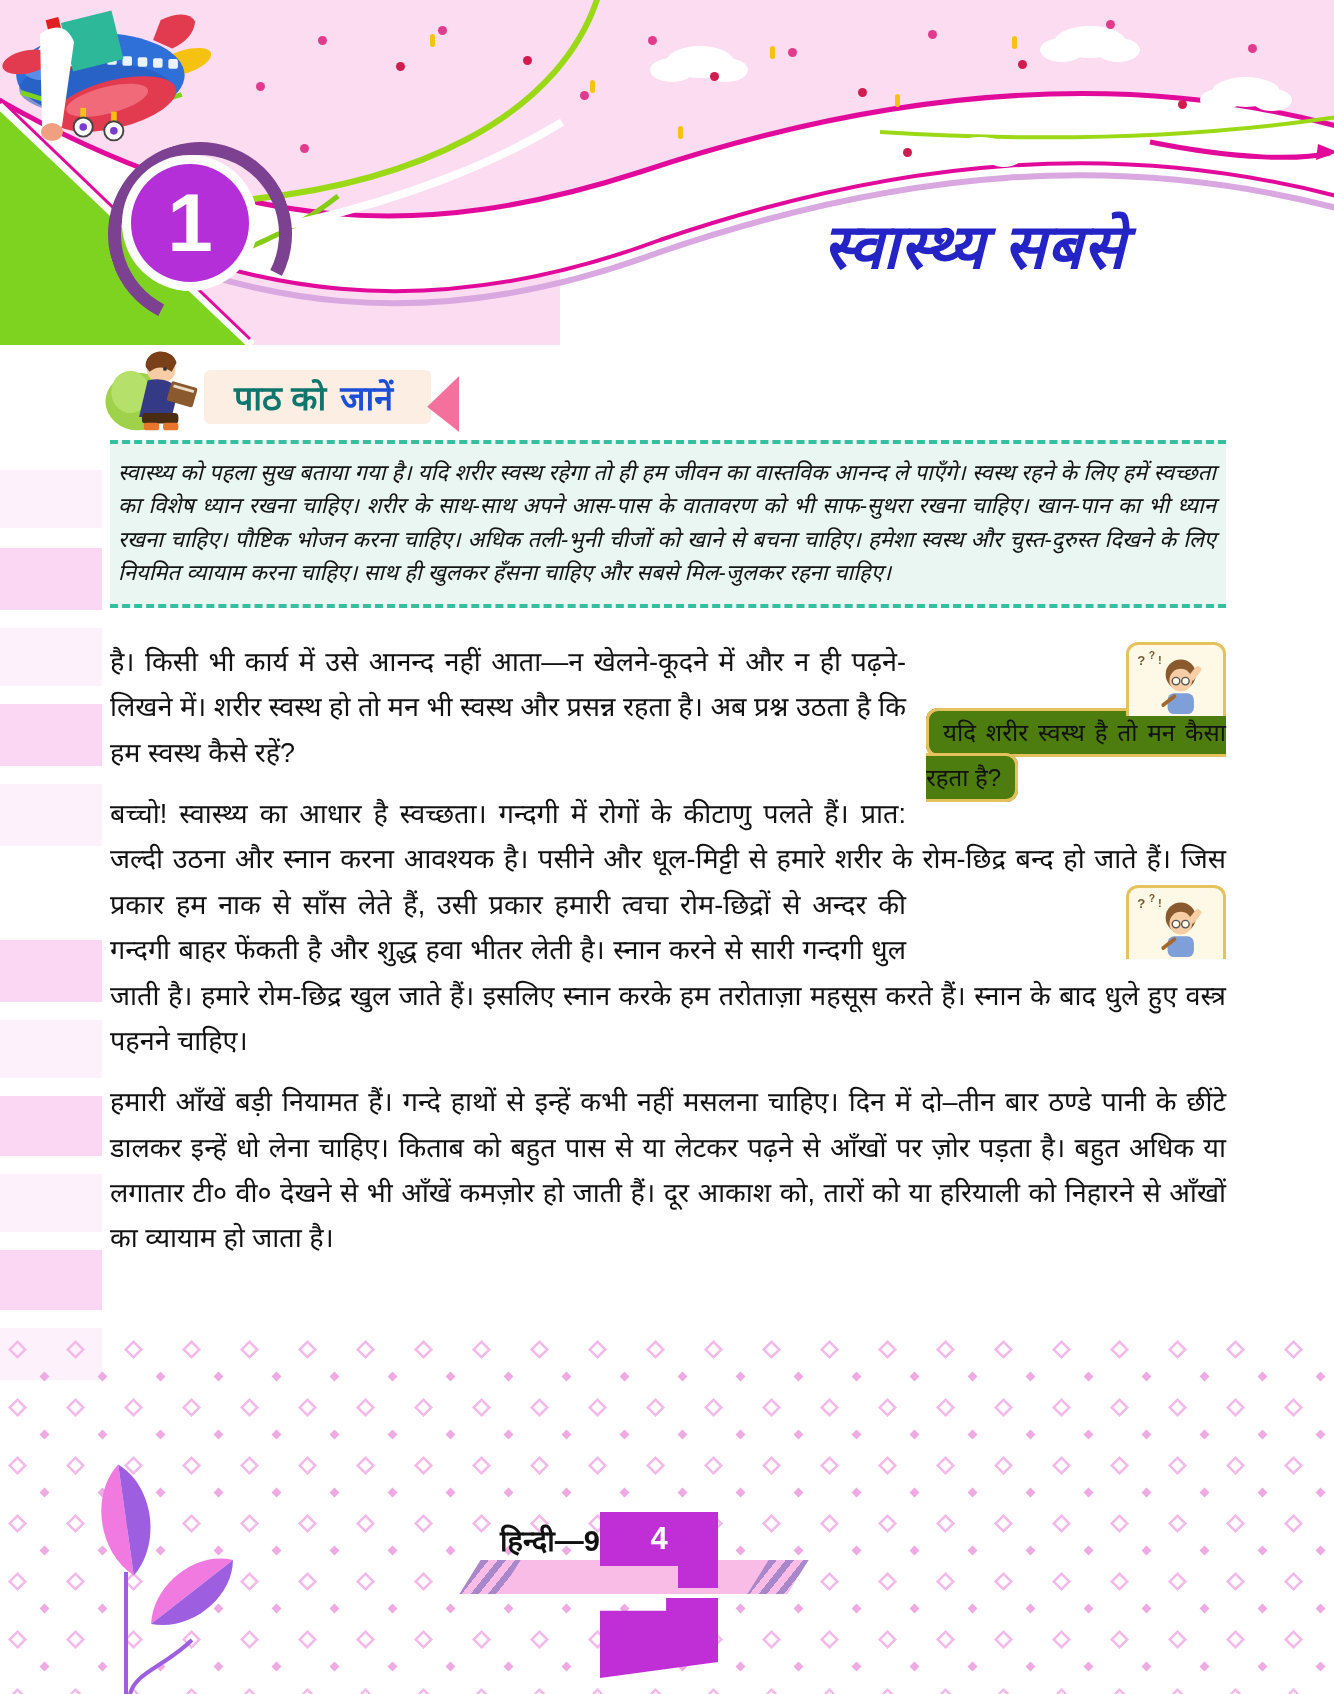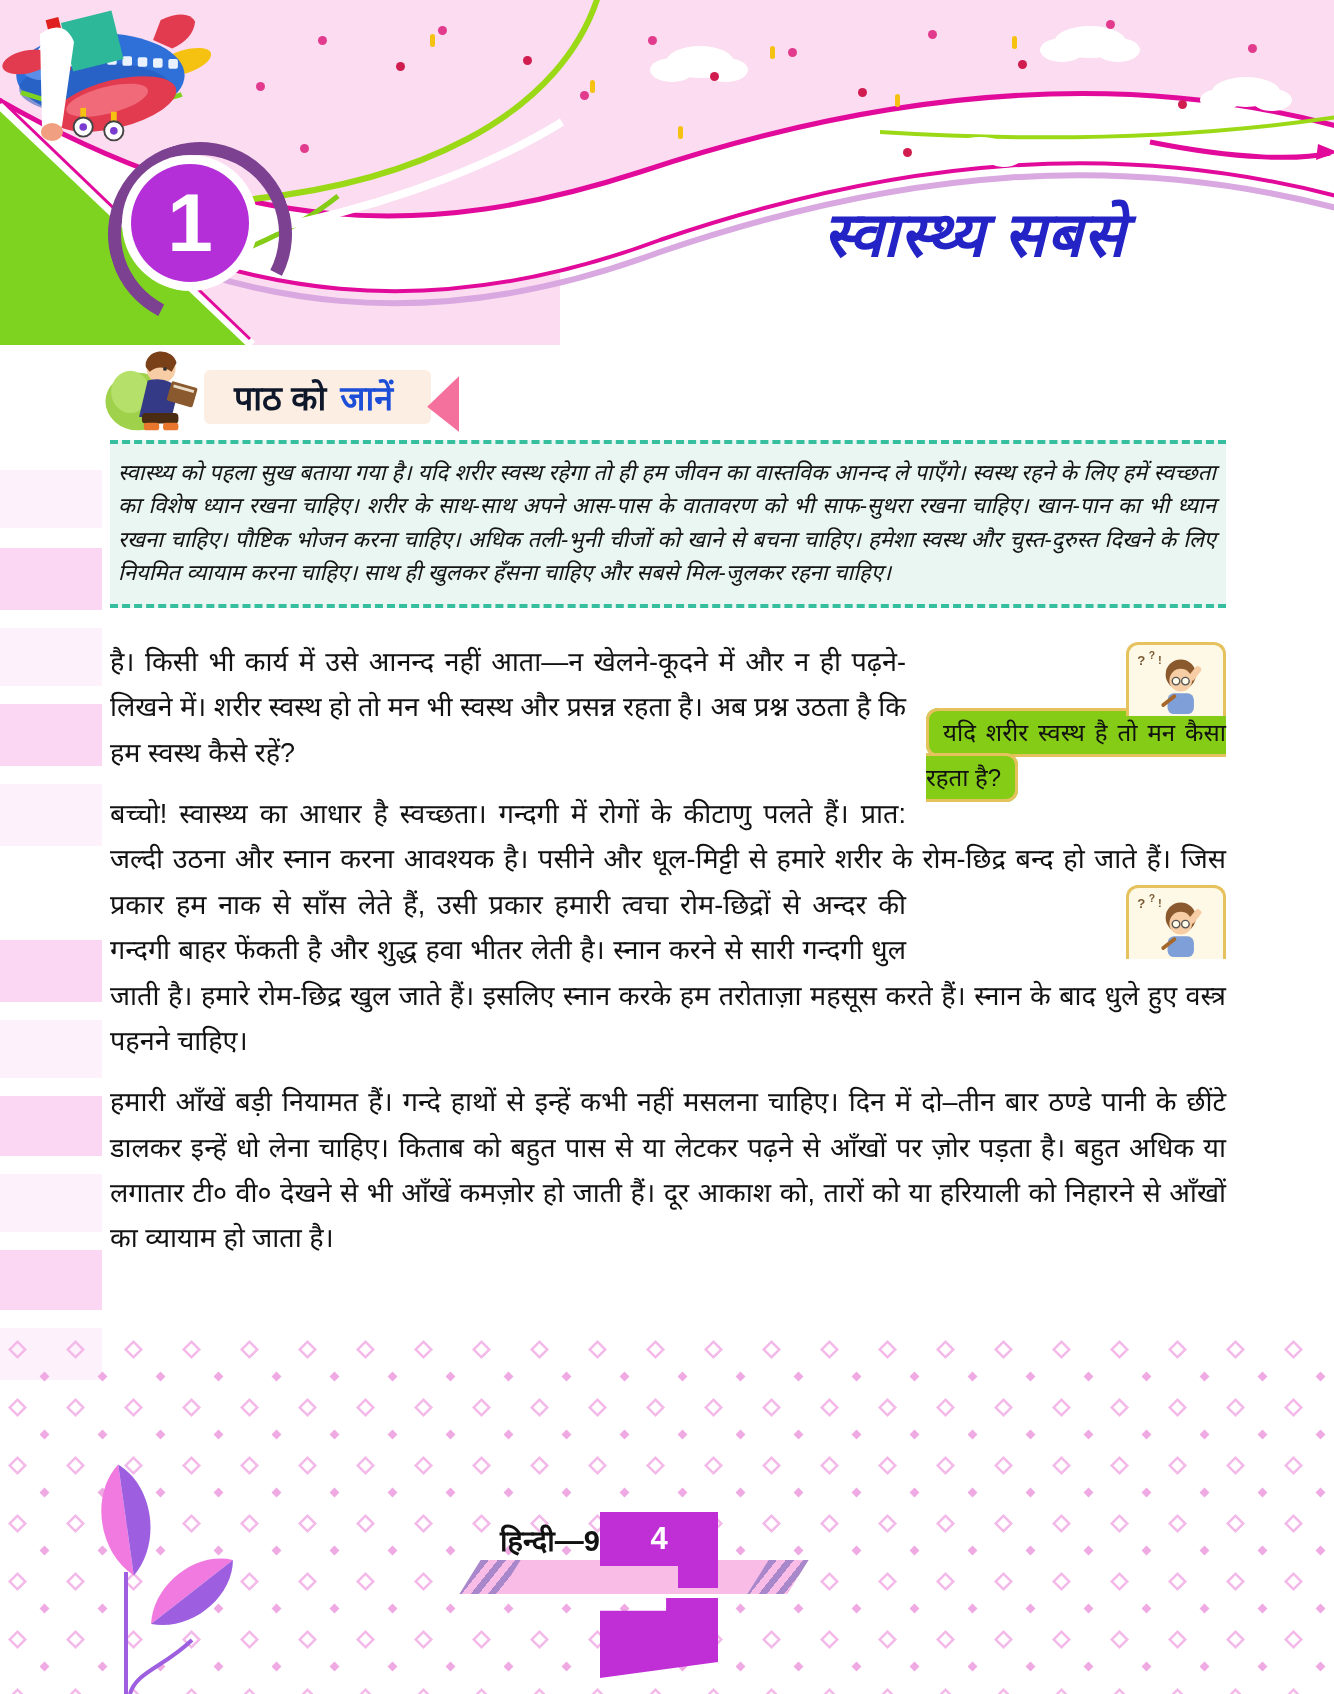--- a/index.html
+++ b/index.html
@@ -19,44 +19,44 @@
   .dots-yellow{position:absolute;left:170px;top:66px;width:5px;height:13px;border-radius:3px;background:#f5c211;
     box-shadow:260px -32px 0 #f5c211,420px 14px 0 #f5c211,600px -20px 0 #f5c211,725px 28px 0 #f5c211,
     842px -30px 0 #f5c211,508px 60px 0 #f5c211;}
   .badge-arc{position:absolute;left:108px;top:142px;width:158px;height:158px;border-radius:50%;
     border:13px solid #7c4191;border-bottom-color:transparent;transform:rotate(-18deg);}
   .badge-white{position:absolute;left:122px;top:155px;width:136px;height:136px;border-radius:50%;background:#ffffff;}
   .badge-inner{position:absolute;left:131px;top:164px;width:118px;height:118px;border-radius:50%;background:#b52fd8;
     display:flex;align-items:center;justify-content:center;color:#fff;font-size:82px;font-weight:bold;}
   .hand{position:absolute;left:158px;top:28px;width:150px;height:160px;}
   
-  .title{position:absolute;right:208px;top:188px;text-align:right;font-weight:bold;font-style:italic;
+  .title{position:absolute;right:208px;top:200px;text-align:right;font-weight:bold;font-style:italic;
     color:#2424c6;font-size:62px;line-height:1.5;letter-spacing:1px;}
   
   .banner-row{position:absolute;left:110px;top:340px;width:600px;height:96px;}
   .kid{position:absolute;left:-10px;top:2px;width:128px;height:96px;}
   .banner{position:absolute;left:94px;top:30px;height:54px;display:flex;align-items:center;gap:14px;
     background:#fceee2;border-radius:6px;padding:0 38px 0 30px;font-size:34px;font-weight:bold;}
-  .banner .p1{color:#0f172a;}
+  .banner .p1{color:#0f766e;}
   .banner .p2{color:#1d4ed8;}
   .ribbon{position:absolute;right:-28px;top:6px;width:32px;height:56px;background:#f4719e;
     clip-path:polygon(100% 0,100% 100%,0 55%);}
   
   .intro-box{position:absolute;left:110px;top:440px;width:1116px;box-sizing:border-box;
     background:#e9f6f2;border-top:4px dashed #35bf9e;border-bottom:4px dashed #35bf9e;
     padding:12px 10px 14px 8px;font-style:italic;font-size:22px;line-height:1.52;color:#141414;text-align:justify;}
   
   .bodytext{position:absolute;left:110px;top:640px;width:1116px;font-size:27px;line-height:1.68;
     text-align:justify;color:#121212;}
   .bodytext p{margin:0 0 16px 0;}
   .qbox{float:right;width:300px;margin:6px 0 10px 20px;position:relative;padding-top:64px;}
   .qbox-icon{position:absolute;top:-4px;right:0;width:100px;height:74px;background:#fdf9e6;
     border:3px solid #e6c25f;border-bottom:none;border-radius:12px 12px 0 0;
     display:flex;align-items:flex-end;justify-content:center;box-sizing:border-box;}
-  .qbox-body{border:3px solid #e6c25f;border-radius:12px;background:#84cc16;padding:8px 14px;
+  .qbox-body{border:3px solid #e6c25f;border-radius:12px;background:#4d7c0f;padding:8px 14px;
     font-size:24px;line-height:1.6;text-align:left;}
   
   .stripe{position:absolute;left:0;width:102px;}
   .sL{background:#fdf1fb;}
   .sD{background:#fbd7f4;}
   
   .dotfield{position:absolute;left:0;top:1332px;width:1334px;height:362px;}
   .leaves{position:absolute;left:34px;top:1462px;width:220px;height:232px;}
   
   .footer{position:absolute;left:0;top:1498px;width:1334px;height:196px;}

